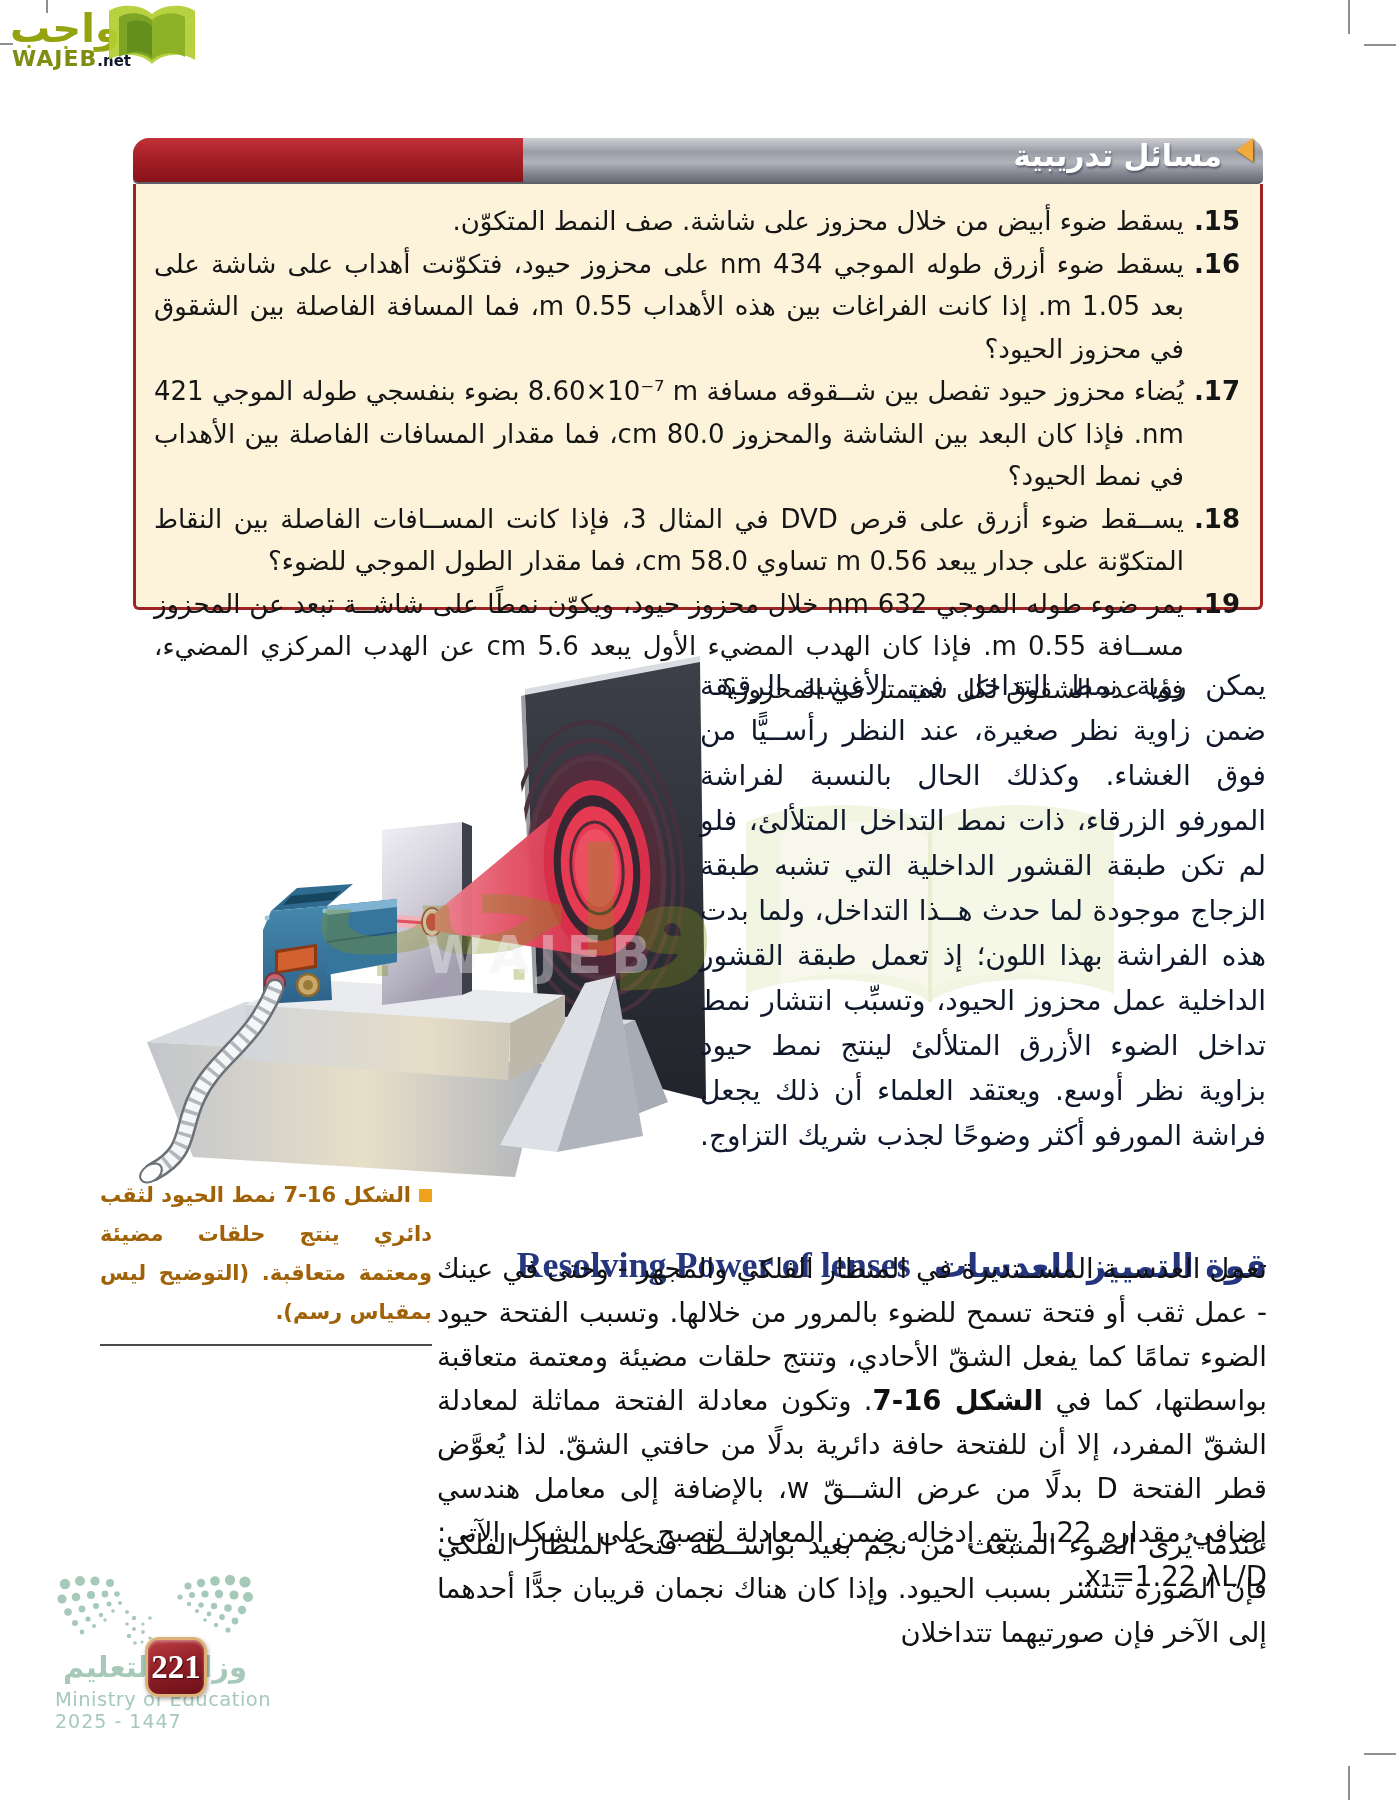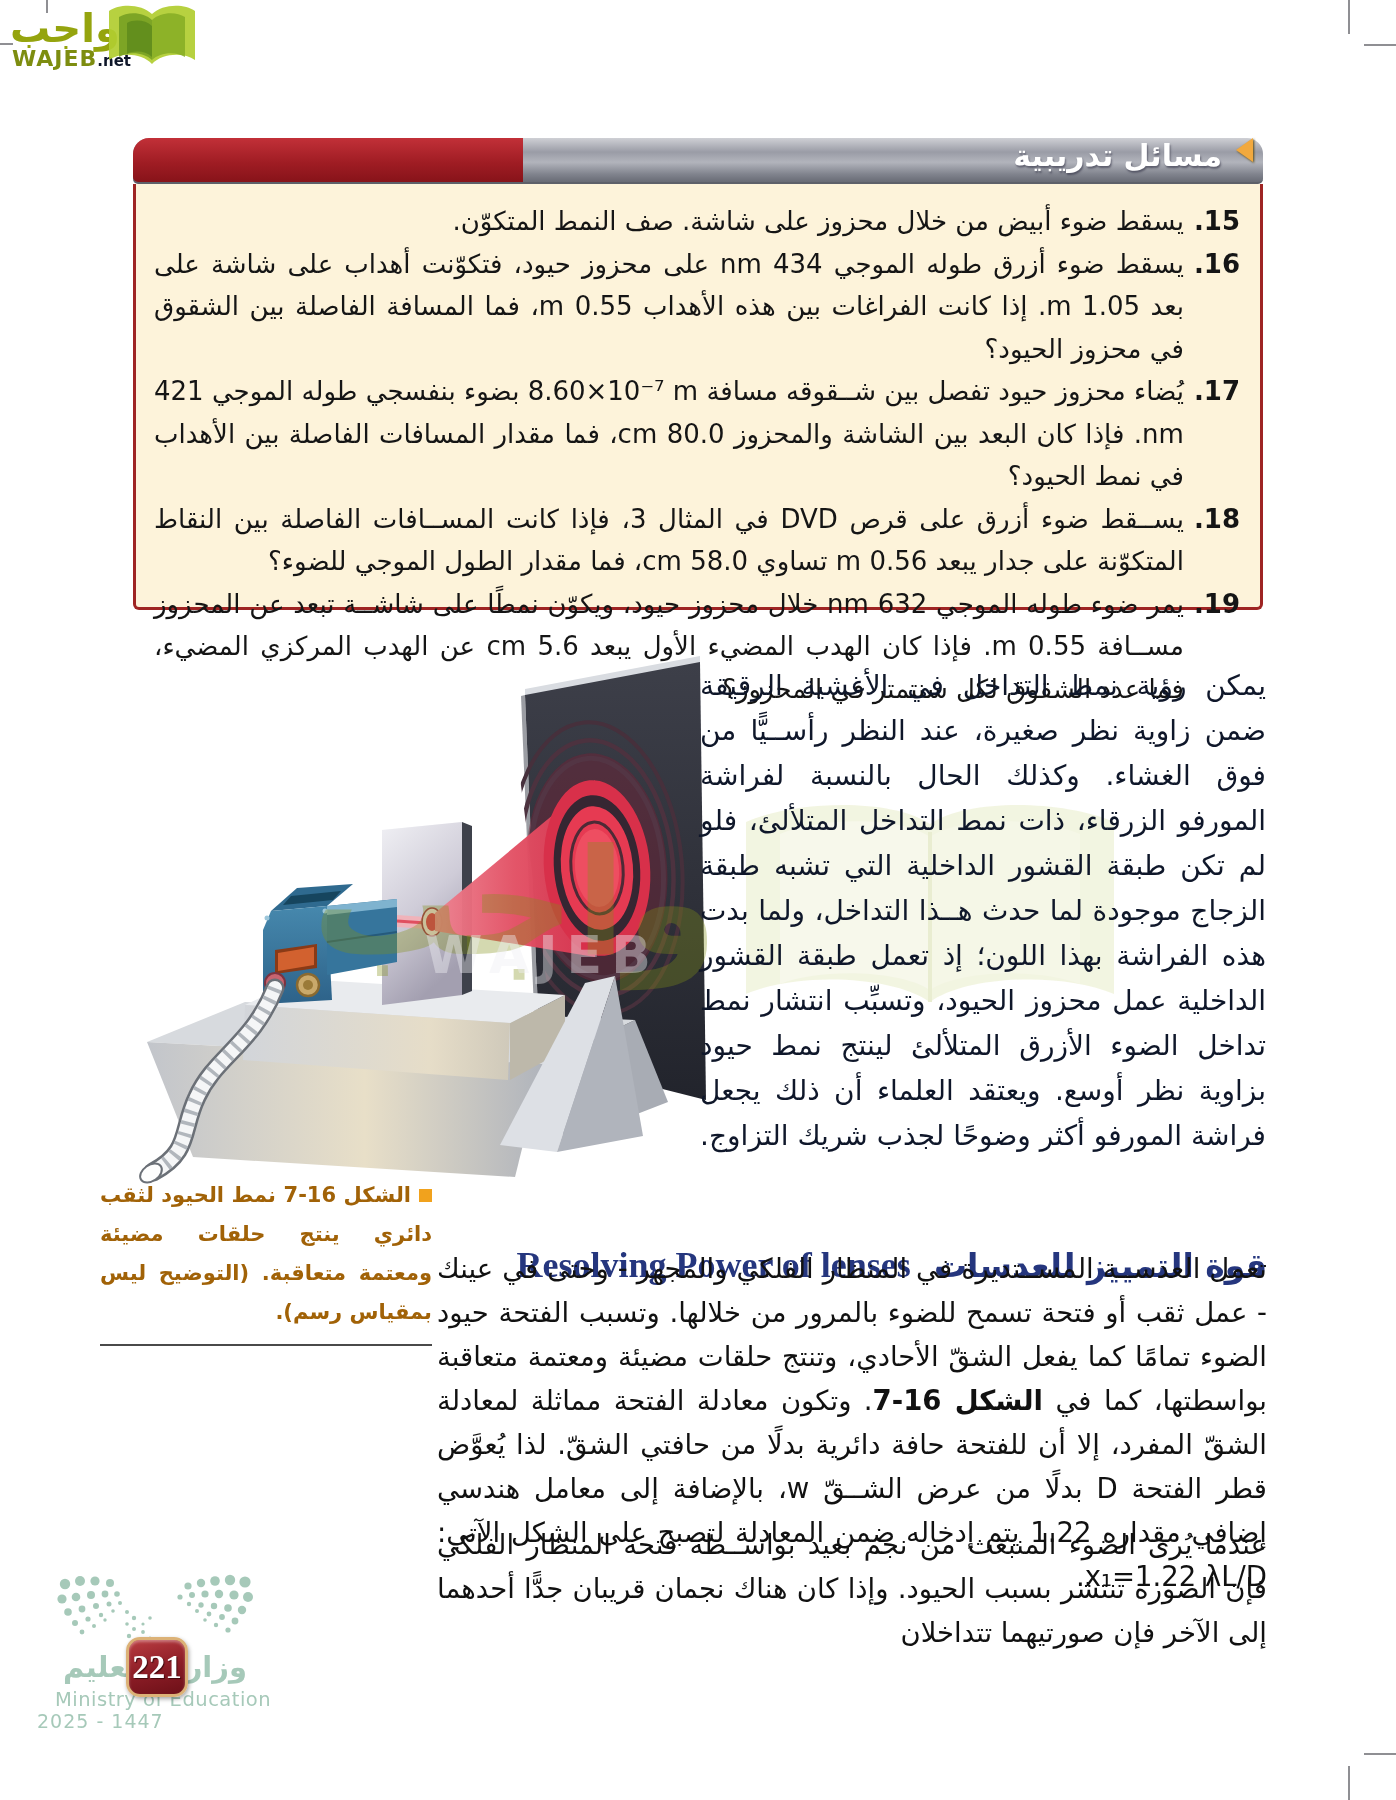--- a/index.html
+++ b/index.html
@@ -48,21 +48,21 @@
   .sec{position:absolute;left:437px;top:1244px;width:830px;direction:rtl;text-align:right;
     white-space:nowrap;color:#25367e;}
   .sec .ar{font-size:33px;font-weight:bold;}
   .sec .en{font-size:36px;font-weight:bold;font-family:"Liberation Serif",serif;margin-right:18px;}
   
   .bodyp{position:absolute;left:437px;width:830px;direction:rtl;font-size:27.5px;line-height:44px;
     color:#111;text-align:justify;z-index:3;}
   .bodyp b{font-weight:bold;}
   
   .moe-txt{color:#a6c9b9;position:absolute;font-weight:bold;}
-  .badge{position:absolute;left:126px;top:1637px;width:62px;height:60px;z-index:5;
+  .badge{position:absolute;left:145px;top:1637px;width:62px;height:60px;z-index:5;
     background:linear-gradient(165deg,#bb3d41 0%,#8c1d26 52%,#6d1018 100%);
     border:3px solid #dcb277;border-radius:14px;box-sizing:border-box;
     display:flex;align-items:center;justify-content:center;
     box-shadow:1px 2px 4px rgba(0,0,0,.35), inset 0 2px 3px rgba(255,255,255,.35);}
   .badge span{color:#fff;font-family:"Liberation Serif",serif;font-weight:bold;font-size:33px;
     text-shadow:1px 1px 1px #40080c;}
 </style>
 </head>
 <body>
 
@@ -297,17 +297,17 @@
       <circle cx="167" cy="45" r="2.9"></circle>
       <circle cx="154" cy="42" r="2.4"></circle>
       <circle cx="142" cy="39" r="2"></circle>
     <circle cx="173" cy="58" r="2.6"></circle>
       <circle cx="161" cy="53" r="2.2"></circle>
       <circle cx="150" cy="48" r="1.8"></circle>
   </g>
 </svg>
 <div class="moe-txt abs" style="left:55px;top:1650px;width:200px;font-size:29px;direction:rtl;text-align:center;">وزارة التعليم</div>
 <div class="moe-txt abs" style="left:55px;top:1688px;font-size:19.5px;font-weight:normal;letter-spacing:0.5px;">Ministry of Education</div>
-<div class="moe-txt abs" style="left:37px;top:1710px;font-size:19px;font-weight:normal;letter-spacing:1px;">2025 - 1447</div>
+<div class="moe-txt abs" style="left:55px;top:1710px;font-size:19px;font-weight:normal;letter-spacing:1px;">2025 - 1447</div>
 
 <div class="badge">
   <span>221</span>
 </div>
 
 </body></html>

